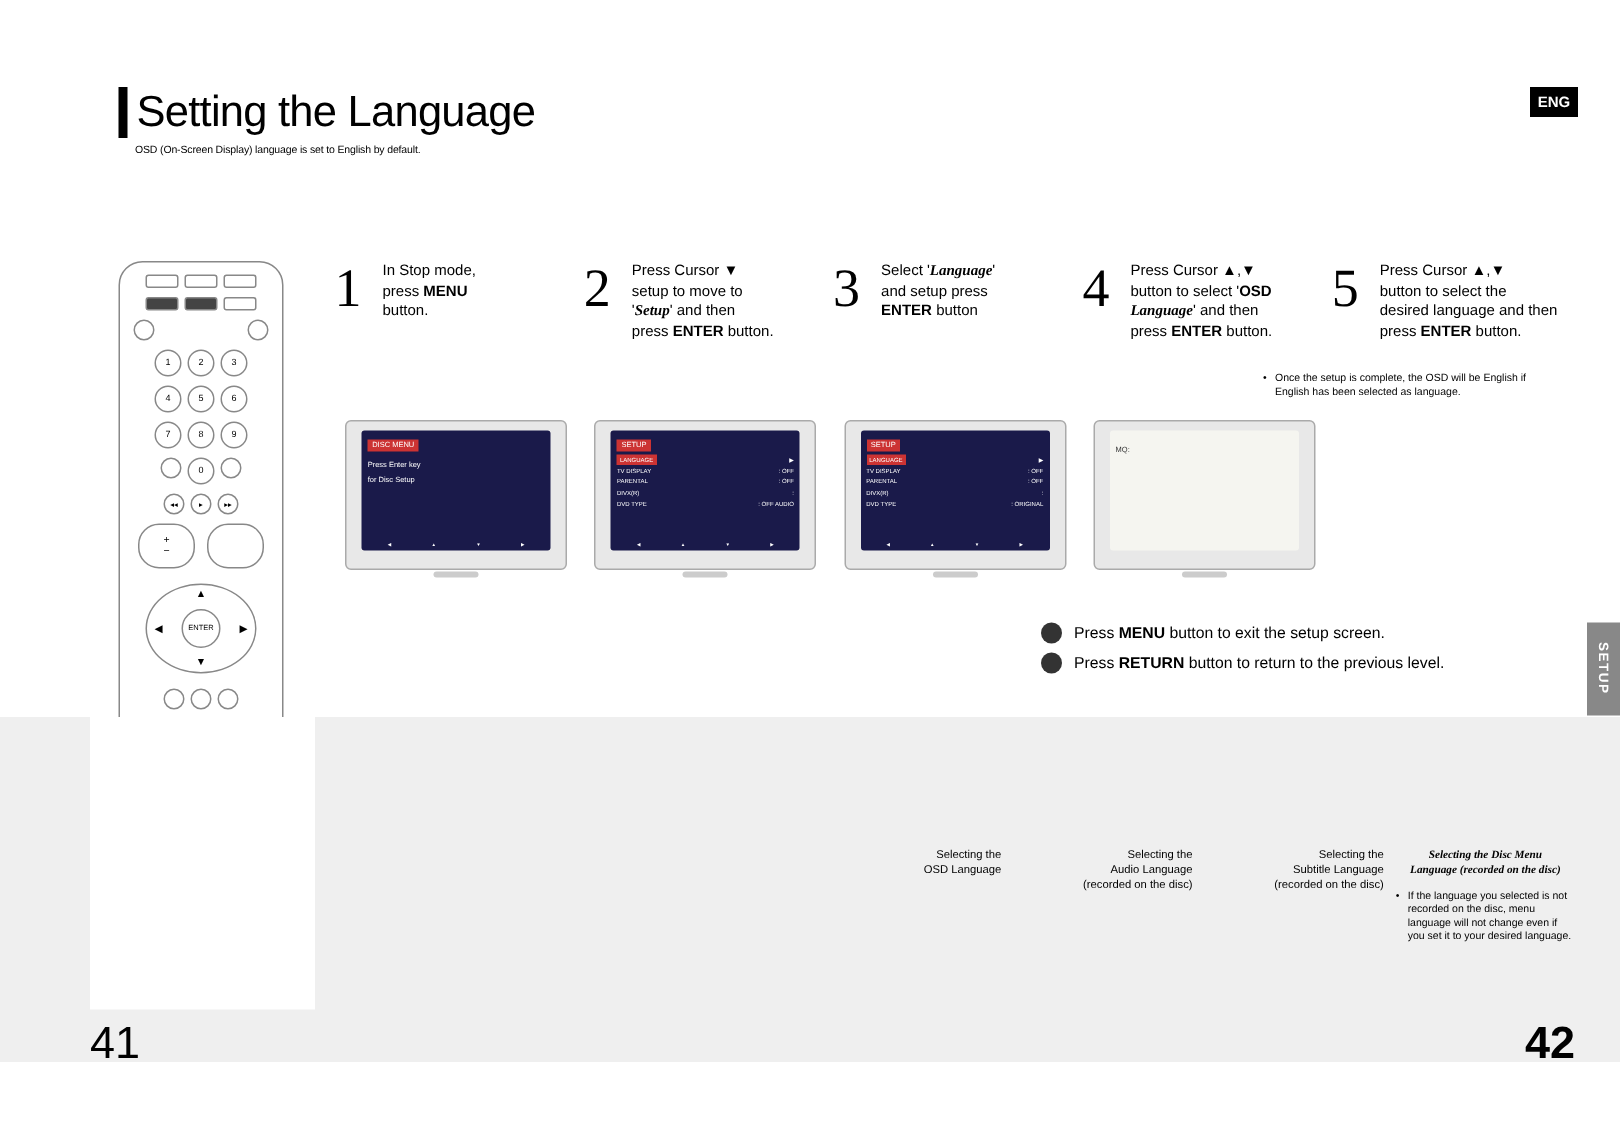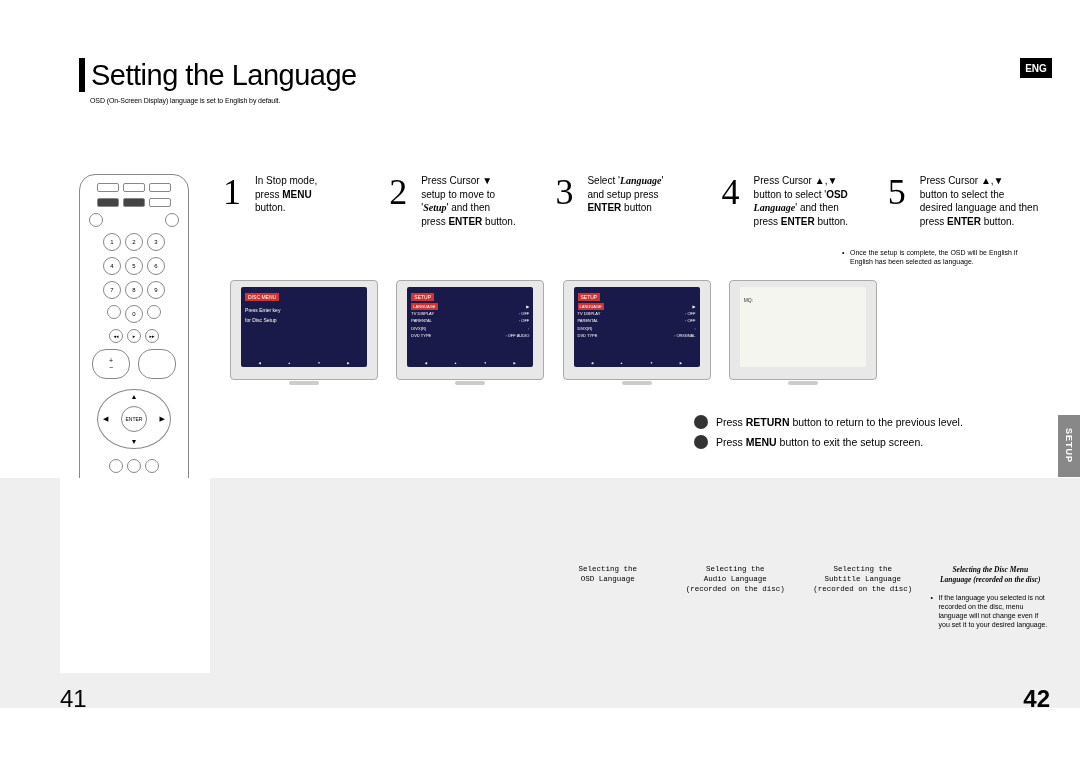--- a/index.html
+++ b/index.html
@@ -53,29 +53,29 @@
   .hint { display: flex; align-items: center; gap: 8px; margin-bottom: 6px; }
   .hint-dot { width: 14px; height: 14px; background: #333; border-radius: 50%; flex-shrink: 0; }
   .hint-text { font-size: 10.5px; }
   .hint-text .b { font-weight: bold; }
   
   .setup-tab { position: absolute; right: 0; top: 415px; width: 22px; height: 62px; background: #888; color: #fff; font-size: 9px; font-weight: bold; display: flex; align-items: center; justify-content: center; writing-mode: vertical-rl; letter-spacing: 1px; }
   
   .bottom-bar { position: absolute; left: 0; right: 0; top: 478px; height: 230px; background: #efefef; }
   
   .footer-cols { position: absolute; left: 548px; top: 565px; right: 30px; display: flex; gap: 8px; font-size: 7.5px; }
-  .fcol { flex: 1; text-align: center; line-height: 1.3; font-family: Liberation Mono, monospace; }
+  .fcol { flex: 1; text-align: right; line-height: 1.3; }
   .fcol.it { font-style: italic; font-family: Georgia, serif; font-weight: bold; text-align: center; }
   .fcol.it .sub { font-style: normal; font-family: Arial, sans-serif; font-weight: normal; font-size: 7px; text-align: left; display: block; margin-top: 8px; }
   .fcol.it .sub li { list-style:none; position:relative; padding-left:8px; }
   .fcol.it .sub li::before { content:"•"; position:absolute; left:0; }
   
   .remote-wrap { position: absolute; left: 60px; top: 478px; width: 150px; height: 195px; background: #fff; z-index: 2; }
   
-  .pagenum { position: absolute; bottom: 50px; font-size: 24px; }
+  .pagenum { position: absolute; bottom: 50px; font-size: 30px; }
   .pagenum.left { left: 60px; }
   .pagenum.right { right: 30px; font-weight: bold; }
 </style>
 </head>
 <body>
 
 <div class="page">
 
   <div class="header">
     <div class="title-block">
@@ -285,25 +285,25 @@
 
   <div class="note">
     <ul>
         <li><span>Once the setup is complete, the OSD will be</span> <span>English if English has been selected as language.</span></li>
       </ul>
   </div>
 
   <div class="hints">
     <div class="hint">
       <div class="hint-dot"></div>
-      <div class="hint-text" dataets-interactable="false">Press <span class="b">RETURN</span> button to return to the previous level.</div>
+      <div class="hint-text">Press <span class="b">MENU</span> button to exit the setup screen.</div>
     </div>
     <div class="hint">
       <div class="hint-dot"></div>
-      <div class="hint-text">Press <span class="b">MENU</span> button to exit the setup screen.</div>
+      <div class="hint-text" dataets-interactable="false">Press <span class="b">RETURN</span> button to return to the previous level.</div>
     </div>
   </div>
 
   <div class="setup-tab">SETUP</div>
 
   <div class="footer-cols">
     <div class="fcol">
       <span>Selecting the</span><br><span>OSD Language</span>
     </div>
     <div class="fcol">

